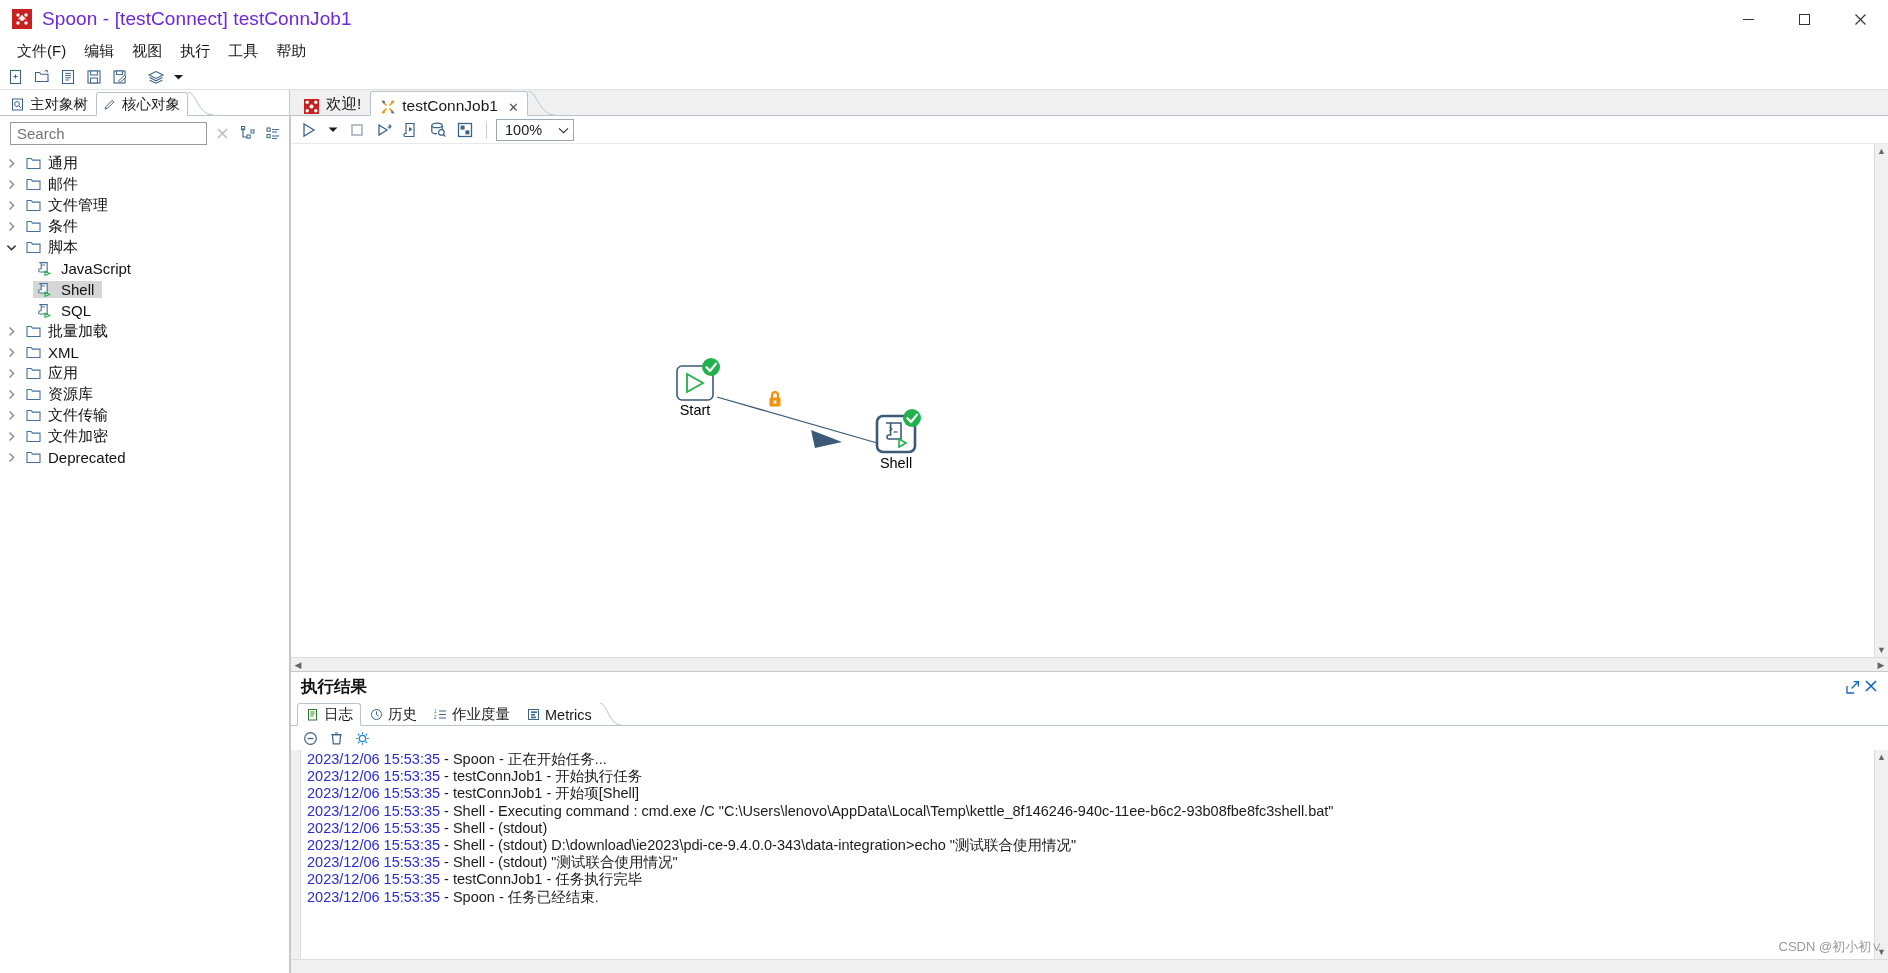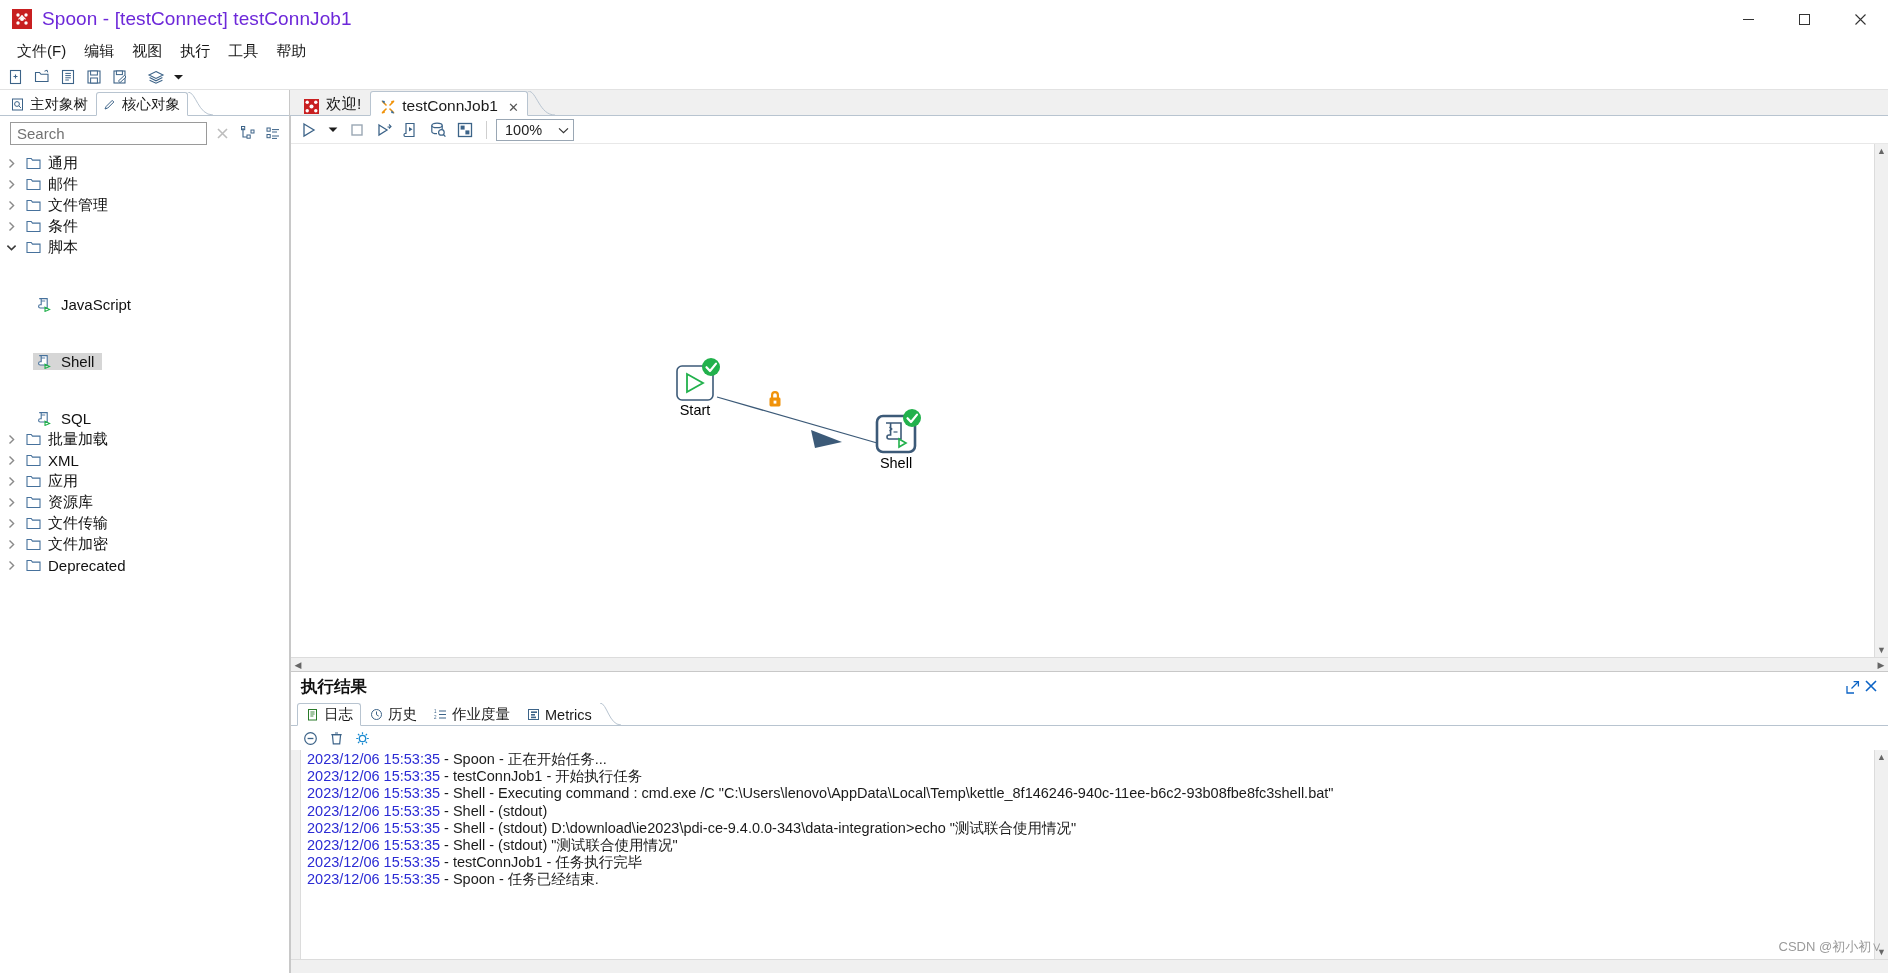--- a/index.html
+++ b/index.html
@@ -89,21 +89,21 @@
   .sr-btn { width:20px; height:20px; display:flex; align-items:center; justify-content:center; }
   .sr-btn svg { display:block; }
 
   .tree { flex:1; overflow:hidden; padding-top:3px; background:#fff; position:relative; }
   .tnode { display:flex; align-items:center; height:21px; font-size:15px; color:#111; }
   .tnode .arrow { width:22px; display:flex; align-items:center; justify-content:center; color:#777; }
   .tnode .arrow svg { display:block; }
   .tnode .ficon { width:22px; display:flex; align-items:center; justify-content:center; }
   .tnode .ficon svg { display:block; }
   .tnode .label { padding-left:4px; white-space:nowrap; }
-  .tnode.child { padding-left:33px;margin-top:36px; }
+  .tnode.child { padding-left:33px; }
   .tnode.child .label { padding-left:6px; }
   .tnode .selbg { display:flex; align-items:center; }
   .tnode.selected .selbg { background:#d6d6d6; padding-right:8px; }
 
   
   .rightside { flex:1; display:flex; flex-direction:column; min-width:0; background:#f0f0f0; }
 
   .ed-tabs { height:26px; display:flex; align-items:flex-end; padding-left:4px; background:#f0f0f0; position:relative; }
   .ed-tabs:after { content:""; position:absolute; left:0; right:0; bottom:0; height:1px; background:#b8c4d0; }
   .ed-tab {
@@ -782,20 +782,21 @@
               </svg>
           </div>
         </div>
 
         <div class="logarea">
           <div class="logscroll-l"></div>
           <div class="loglines">
 
           <div class="logline"><span class="ts">2023/12/06 15:53:35</span><span> - Spoon - 正在开始任务...</span></div>
               <div class="logline"><span class="ts">2023/12/06 15:53:35</span><span> - testConnJob1 - 开始执行任务</span></div>
+              <div class="logline"><span class="ts">2023/12/06 15:53:35</span><span> - testConnJob1 - 开始项[Shell]</span></div>
               <div class="logline"><span class="ts">2023/12/06 15:53:35</span><span> - Shell - Executing command : cmd.exe /C "C:\Users\lenovo\AppData\Local\Temp\kettle_8f146246-940c-11ee-b6c2-93b08fbe8fc3shell.bat"</span></div>
               <div class="logline"><span class="ts">2023/12/06 15:53:35</span><span> - Shell - (stdout)</span></div>
               <div class="logline"><span class="ts">2023/12/06 15:53:35</span><span> - Shell - (stdout) D:\download\ie2023\pdi-ce-9.4.0.0-343\data-integration&gt;echo "测试联合使用情况"</span></div>
               <div class="logline"><span class="ts">2023/12/06 15:53:35</span><span> - Shell - (stdout) "测试联合使用情况"</span></div>
               <div class="logline"><span class="ts">2023/12/06 15:53:35</span><span> - testConnJob1 - 任务执行完毕</span></div>
               <div class="logline"><span class="ts">2023/12/06 15:53:35</span><span> - Spoon - 任务已经结束.</span></div>
             </div>
           <div class="logright">
             <div class="arr">▲</div>
             <div class="arr">▼</div>

